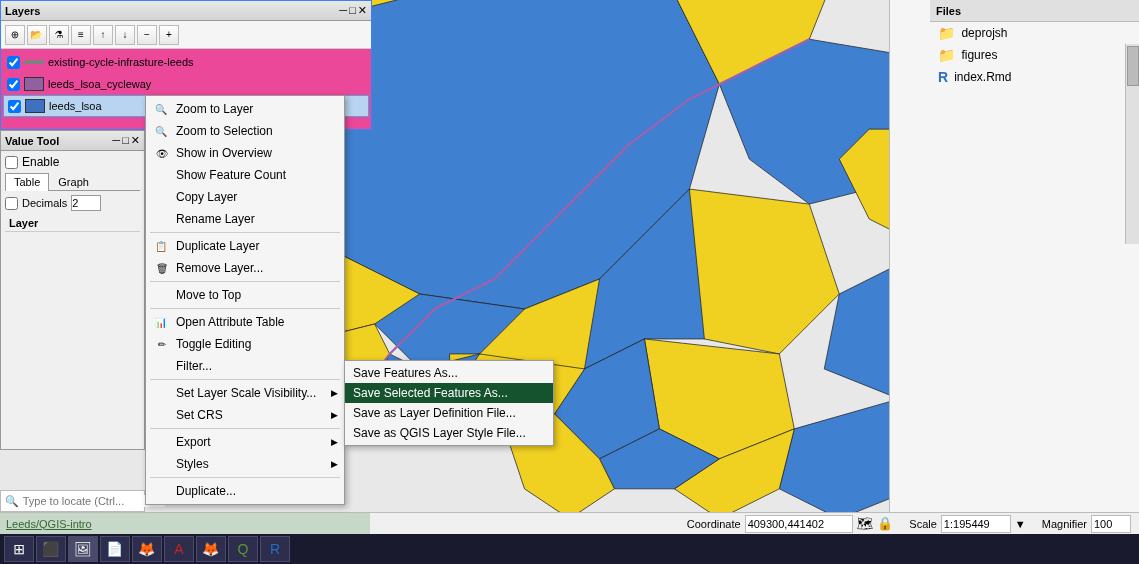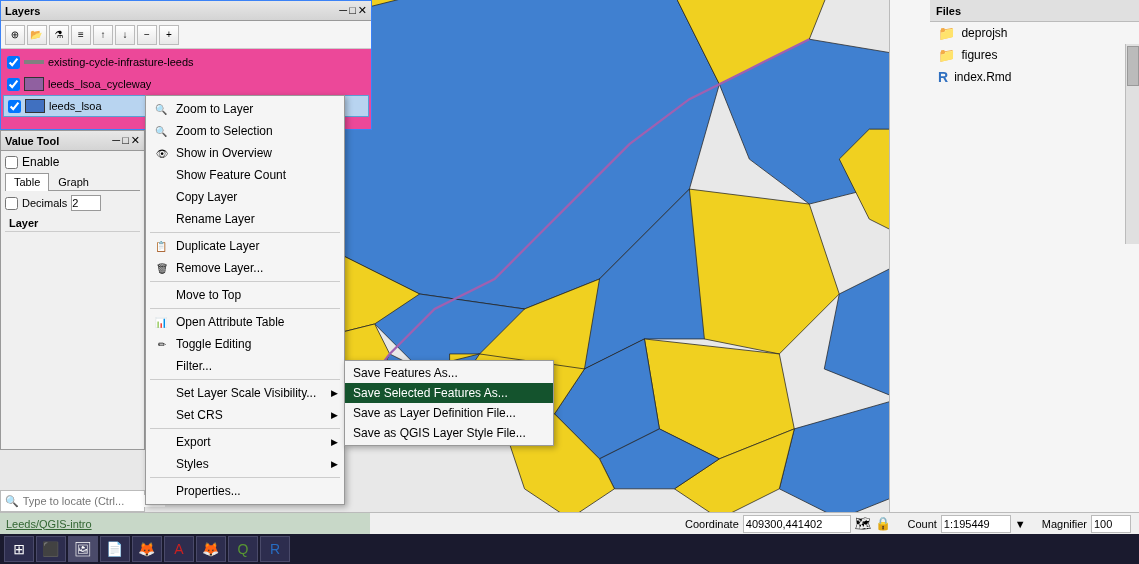--- a/index.html
+++ b/index.html
@@ -648,21 +648,21 @@
     <span class="ctx-icon"></span>
     <span>Export</span>
   </div>
   <div class="ctx-item has-submenu">
     <span class="ctx-icon"></span>
     <span>Styles</span>
   </div>
   <div class="ctx-separator"></div>
   <div class="ctx-item">
     <span class="ctx-icon"></span>
-    <span>Properties...</span>
+    <span>Duplicate...</span>
   </div>
 </div>
 
 <div id="export-submenu">
   <div class="ctx-item">
     <span>Save Features As...</span>
   </div>
   <div class="ctx-item highlighted">
     <span>Save Selected Features As...</span>
   </div>
@@ -709,21 +709,21 @@
 
 <div id="status-bar">
   <div id="status-text">on layer leeds_lsoa.</div>
   <div id="coord-display">
     <span>Coordinate</span>
     <input class="status-input" type="text" style="width: 108px;" value="409300,441402">
     <span style="font-size:13px;">🗺</span>
     <span style="font-size:13px;">🔒</span>
   </div>
   <div id="scale-display">
-    <span>Count</span>
+    <span>Scale</span>
     <input class="status-input" type="text" style="width: 70px;" value="1:195449">
     <span style="cursor:pointer;font-size:11px;">▼</span>
   </div>
   <div id="magnifier-display">
     <span>Magnifier</span>
     <input class="status-input" type="text" style="width: 40px;" value="100">
   </div>
 </div>
 
 <div id="taskbar">

